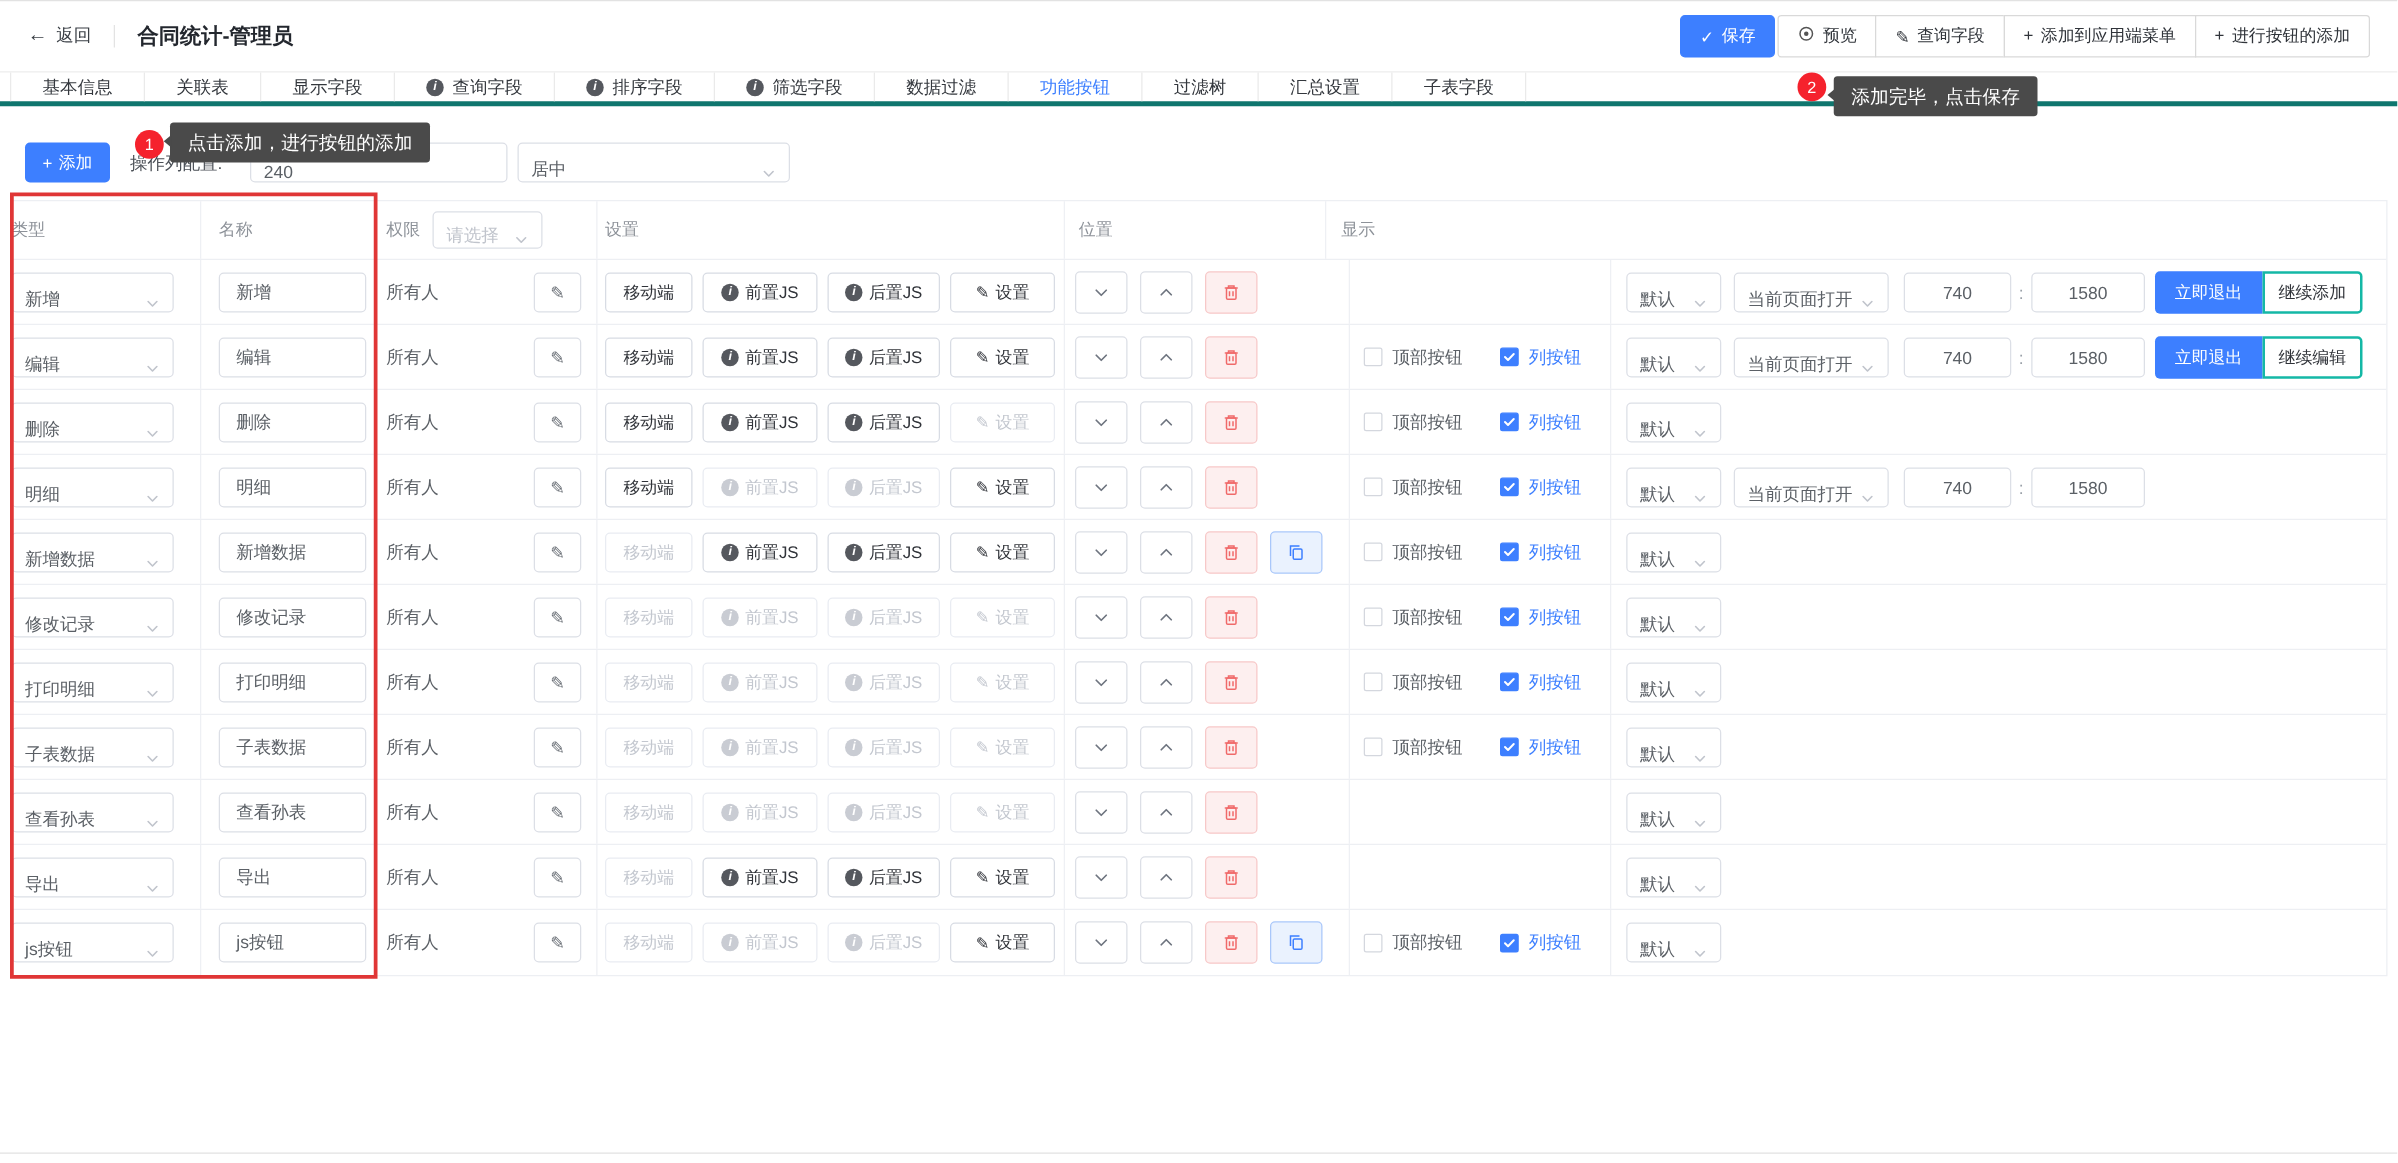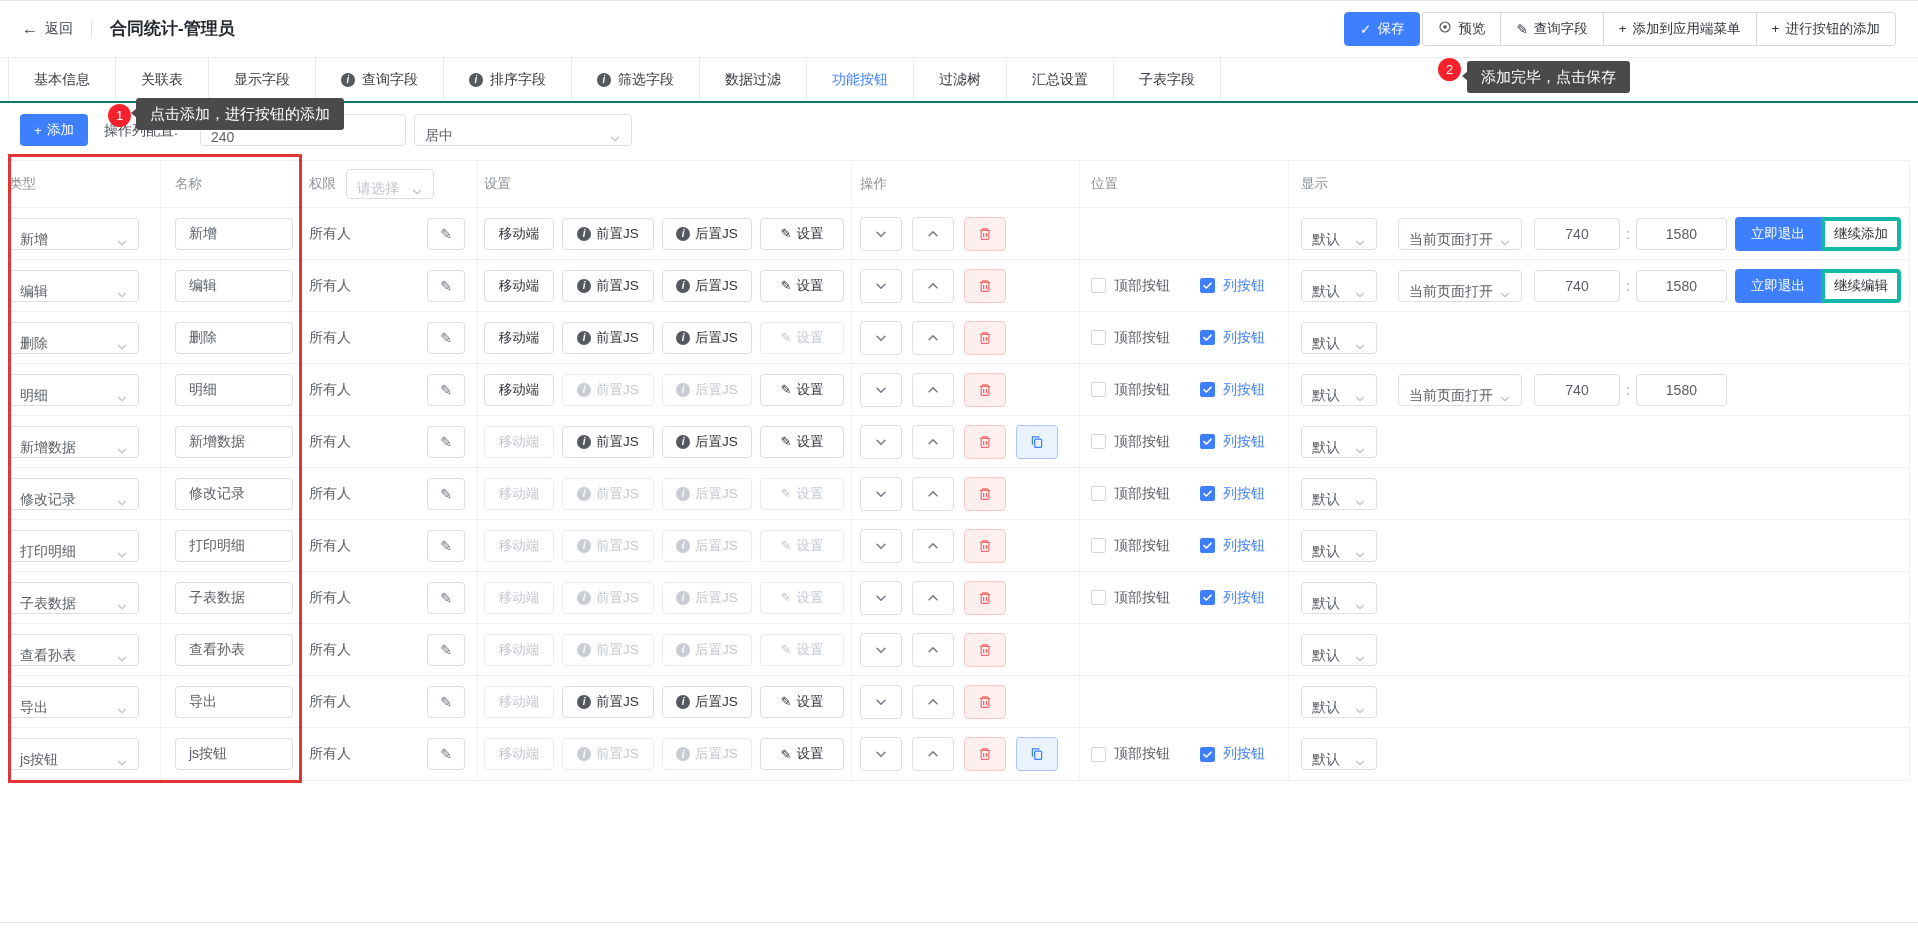--- a/index.html
+++ b/index.html
@@ -11,21 +11,21 @@
 .backarrow{font-size:16px;color:#3a3f45}
 .tdiv{width:1px;height:18px;background:#e3e3e3;margin:0 18px}
 .title{font-size:17px;font-weight:bold;color:#23272e}
 .topbtns{margin-left:auto;display:flex;align-items:center}
 .hbtn{height:34px;display:inline-flex;align-items:center;gap:6px;padding:0 15px;font-size:13.5px;border:1px solid #d9d9d9;background:#fff;color:#30343a;margin-left:-1px;white-space:nowrap;cursor:pointer}
 .hbtn.primary{background:#3d7fff;border-color:#3d7fff;color:#fff;border-radius:4px;margin-right:3px}
 .grp .hbtn:first-child{border-radius:3px 0 0 3px}
 .grp .hbtn:last-child{border-radius:0 3px 3px 0}
 .grp{display:flex}
 
-.tabbar{position:absolute;top:57px;left:0;right:0;height:46px;background:#fff;border-top:1px solid #ededed;border-bottom:2px solid #0f766e;display:flex;padding-left:8px;z-index:4}
+.tabbar{position:absolute;top:57px;left:0;right:0;height:28px;background:#fff;border-top:1px solid #ededed;border-bottom:4px solid #0f766e;display:flex;padding-left:8px;z-index:4}
 .tab{display:flex;align-items:center;gap:7px;padding:0 25px;font-size:14px;color:#33373d;border-right:1px solid #eaeaea;cursor:pointer}
 .tab:first-child{border-left:1px solid #eaeaea}
 .tab.active{color:#3d7fff}
 .tinfo{width:14px;height:14px;border-radius:50%;background:#55585e;color:#fff;font-size:10px;font-weight:700;display:inline-flex;align-items:center;justify-content:center;font-style:italic;flex:0 0 auto}
 
 .addbtn{position:absolute;left:20px;top:114px;width:68px;height:32px;background:#3d7fff;color:#fff;border:none;border-radius:4px;display:flex;align-items:center;justify-content:center;gap:5px;font-size:13.5px;cursor:pointer;z-index:3}
 .oplabel{position:absolute;left:104px;top:122px;font-size:14px;color:#4a4f56;z-index:2}
 .sel,.tinpbox{display:inline-flex;justify-content:space-between;align-items:flex-end;border:1px solid #dcdfe6;border-radius:4px;height:32px;padding:0 10px;color:#5b6066;font-size:14px;background:#fff;cursor:pointer}
 .opinput{position:absolute;left:200px;top:114px;width:206px;z-index:1;justify-content:flex-start}
 .alignsel{position:absolute;left:414px;top:114px;width:218px;z-index:3}
@@ -55,23 +55,23 @@
 .obtn.del{background:#fdefef;border-color:#f7c8c8}
 .obtn.copy{background:#eaf2fe;border-color:#a9c7fa}
 .cb{width:15px;height:15px;border:1px solid #d4d7de;border-radius:2px;background:#fff;display:inline-flex;align-items:center;justify-content:center;cursor:pointer;flex:0 0 auto}
 .cb.on{background:#3d7fff;border-color:#3d7fff}
 .cblab{font-size:14px;color:#5b6066;margin-left:8px}
 .cblab.blue{color:#3d7fff}
 .gap2{margin-left:30px}
 .tinp{width:86px;height:32px;border:1px solid #dcdfe6;border-radius:4px;display:inline-flex;align-items:center;justify-content:center;font-size:14px;color:#5b6066;background:#fff}
 .tinp.t2{width:91px}
 .colon{color:#9aa0a8;margin:0 6px;font-size:14px}
-.mr10{margin-right:21px}.mr12{margin-right:12px}.mr8{margin-right:8px}
+.mr10{margin-right:10px}.mr12{margin-right:12px}.mr8{margin-right:8px}
 .exit{width:86px;height:34px;background:#3d7fff;color:#fff;border:none;border-radius:4px 0 0 4px;font-size:13.5px;cursor:pointer}
-.cont{width:80px;height:34px;background:#fff;color:#303339;border:4px solid #14b8a6;border-radius:0 4px 4px 0;font-size:13.5px;cursor:pointer}
+.cont{width:80px;height:34px;background:#fff;color:#303339;border:2px solid #14b8a6;border-radius:0 4px 4px 0;font-size:13.5px;cursor:pointer}
 .hsel{width:88px;height:30px;margin-left:10px;color:#c0c4cc}
 
 .redrect{position:absolute;left:8px;top:154px;width:294px;height:629px;border:3px solid #e03636;z-index:30;pointer-events:none}
 .tip{position:absolute;background:#4a4a4a;color:#fff;font-size:15px;height:32px;display:flex;align-items:center;padding:0 14px;border-radius:3px;z-index:40;white-space:nowrap}
 .tip::before{content:"";position:absolute;left:-10px;top:10px;border:5px solid transparent;border-right:6px solid #4a4a4a}
 .badge{position:absolute;width:23px;height:23px;border-radius:50%;background:#f5222d;color:#fff;font-size:13px;display:flex;align-items:center;justify-content:center;z-index:41}
 .bottomline{position:absolute;left:0;top:922px;width:100%;height:1px;background:#e2e2e2}
 </style>
 </head>
 <body>
@@ -181,23 +181,20 @@
         <div class="sel hsel">
           <span>请选择</span>
           <svg class="chev" width="12" height="12" viewBox="0 0 12 12">
               <path d="M2.5 4.2 6 7.8 9.5 4.2" fill="none" stroke="#c0c4cc" stroke-width="1.3" stroke-linecap="round" stroke-linejoin="round"></path>
             </svg>
         </div>
       </div>
       <div class="col w3">
           <span>设置</span>
         </div>
-      <div class="col w4">
-          <span>操作</span>
-        </div>
       <div class="col w5">
           <span>位置</span>
         </div>
       <div class="col w6">
           <span>显示</span>
         </div>
     </div>
     <div id="tbody">
         <div class="grow">
           <div class="col w0">

